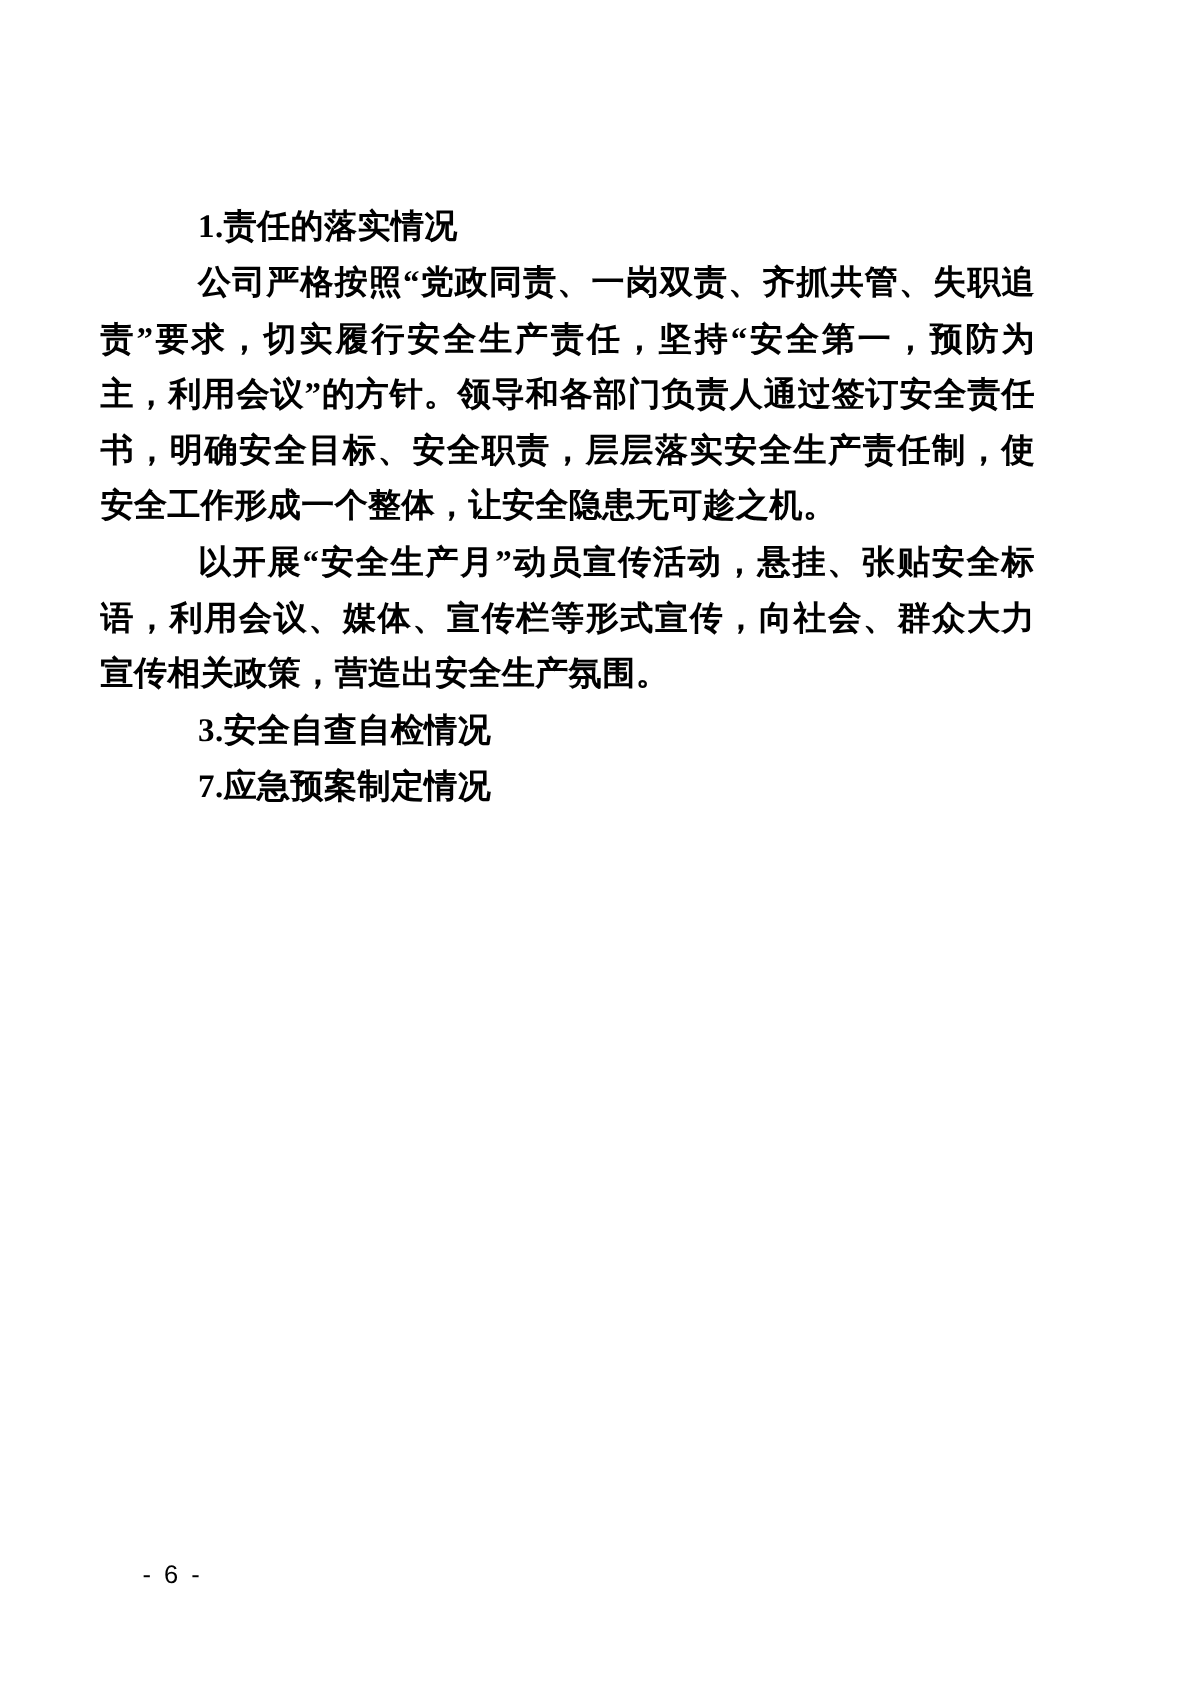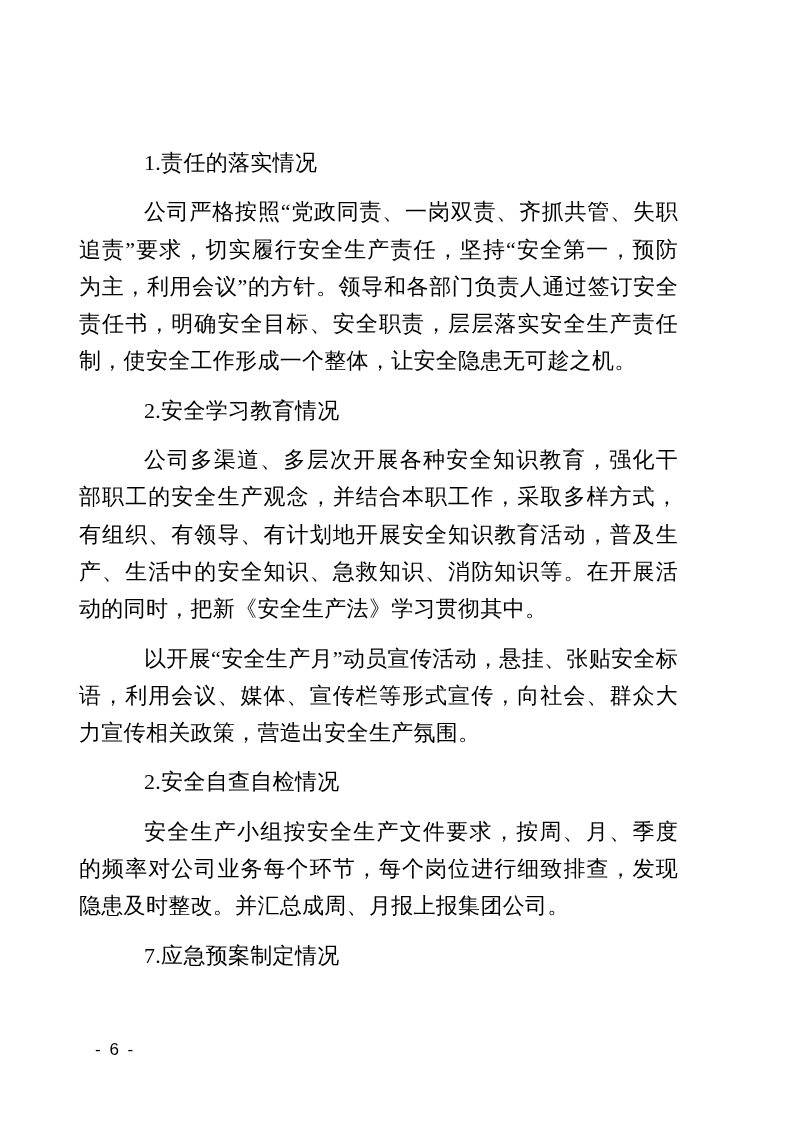--- a/index.html
+++ b/index.html
@@ -21,23 +21,24 @@
     left: 67px;
     top: 132px;
     width: 623px;
     font-size: 22px;
     line-height: 37.3px;
     letter-spacing: 0.3px;
     text-align: justify;
     text-justify: inter-character;
   }
   .content p {
-    margin: 12px;
+    margin: 0;
     padding: 0;
     text-indent: 65px;
+    font-weight: bold;
   }
   .footer {
     position: absolute;
     left: 95px;
     top: 1040px;
     font-family: "Liberation Sans", "DejaVu Sans", sans-serif;
     font-size: 17px;
     letter-spacing: 2px;
     color: #000000;
   }
@@ -47,32 +48,27 @@
 
 <div class="page">
 
   <main class="content">
 
     <section>
       <p>1.责任的落实情况</p>
       <p>公司严格按照“党政同责、一岗双责、齐抓共管、失职追责”要求，切实履行安全生产责任，坚持“安全第一，预防为主，利用会议”的方针。领导和各部门负责人通过签订安全责任书，明确安全目标、安全职责，层层落实安全生产责任制，使安全工作形成一个整体，让安全隐患无可趁之机。</p>
     </section>
 
-    <section>
-      <p>2.安全学习教育情况</p>
-      <p>公司多渠道、多层次开展各种安全知识教育，强化干部职工的安全生产观念，并结合本职工作，采取多样方式，有组织、有领导、有计划地开展安全知识教育活动，普及生产、生活中的安全知识、急救知识、消防知识等。在开展活动的同时，把新《安全生产法》学习贯彻其中。</p>
-    </section>
 
     <section>
       <p>以开展“安全生产月”动员宣传活动，悬挂、张贴安全标语，利用会议、媒体、宣传栏等形式宣传，向社会、群众大力宣传相关政策，营造出安全生产氛围。</p>
     </section>
 
     <section>
-      <p>2.安全自查自检情况</p>
-      <p>安全生产小组按安全生产文件要求，按周、月、季度的频率对公司业务每个环节，每个岗位进行细致排查，发现隐患及时整改。并汇总成周、月报上报集团公司。</p>
+      <p>3.安全自查自检情况</p>
     </section>
 
     <section>
       <p>7.应急预案制定情况</p>
     </section>
 
   </main>
 
   <footer class="footer">
     <span>- 6 -</span>

